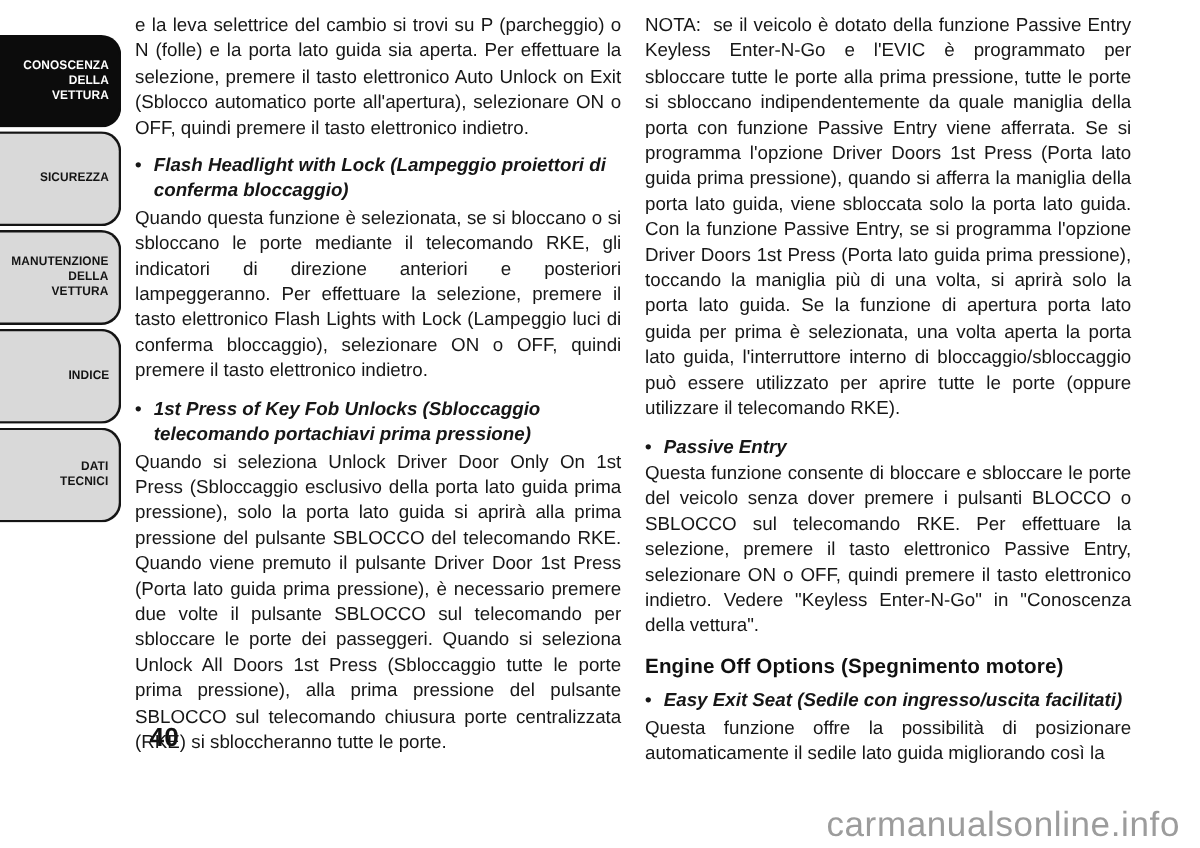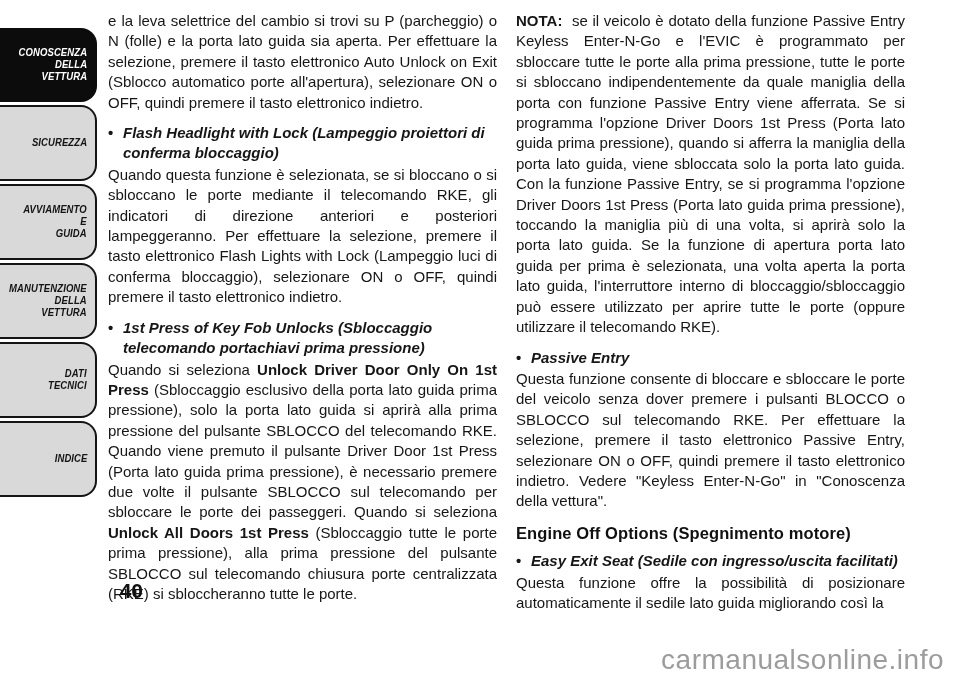--- a/index.html
+++ b/index.html
@@ -7,21 +7,21 @@
     width: 960px; height: 678px;
     position: relative; overflow: hidden;
     background: var(--page-bg, #ffffff);
     font-family: "Liberation Sans", sans-serif;
     color: var(--text, #161616);
   }
 
   
   .sidebar {
     position: absolute; left: 0; top: 28px; width: 97px;
-    display: flex; flex-direction: column; gap: 3px; font-style: italic;
+    display: flex; flex-direction: column; gap: 3px;
   }
   .tab {
     height: 76px; box-sizing: border-box; flex: none;
     background: var(--tab-bg, #d9d9d9);
     border: 2px solid var(--tab-border, #141414); border-left: none;
     border-radius: 0 16px 16px 0;
     display: flex; align-items: center; justify-content: flex-end;
     padding-right: 8px;
   }
   .tab.active {
@@ -48,21 +48,21 @@
     position: absolute; left: 108px; top: 11px; width: 797px;
     display: flex; gap: 19px;
   }
   .col {
     flex: 1; min-width: 0;
     font-size: 15px; line-height: 20.4px;
     text-align: justify;
     color: var(--text, #161616);
   }
   .para { margin: 0 0 10px 0; }
-  .b { font-weight: bold; }
+  .b { font-weight: normal; }
   .bullet { display: flex; margin: 0 0 1px 0; }
   .bullet .dot { flex: none; width: 15px; font-weight: bold; font-style: normal; }
   .bullet .bullet-text { font-weight: bold; font-style: italic; text-align: left; }
   .heading {
     font-size: 16.5px; font-weight: bold; text-align: left;
     margin: 11px 0 8px 0; color: #101010; letter-spacing: 0.1px;
   }
 
   .watermark {
     position: absolute; right: 16px; bottom: 2px;
@@ -76,35 +76,30 @@
 <aside class="sidebar" id="sidebar">
     <div class="tab active">
       <span class="tab-label">CONOSCENZA
 DELLA
 VETTURA</span>
     </div>
     <div class="tab">
       <span class="tab-label">SICUREZZA</span>
     </div>
     <div class="tab">
-      <span class="tab-label">AVVIAMENTO
-E
-GUIDA</span>
-    </div>
-    <div class="tab">
       <span class="tab-label">MANUTENZIONE
 DELLA
 VETTURA</span>
     </div>
     <div class="tab">
+      <span class="tab-label">INDICE</span>
+    </div>
+    <div class="tab">
       <span class="tab-label">DATI
 TECNICI</span>
-    </div>
-    <div class="tab">
-      <span class="tab-label">INDICE</span>
     </div>
   </aside>
 
 <div class="page-number">40</div>
 
 <main class="content">
   <section class="col" id="col-left">
       <p class="para"><span>e la leva selettrice del cambio si trovi su P (parcheggio) o N (folle) e la porta lato guida sia aperta. Per effettuare la selezione, premere il tasto elettronico Auto Unlock on Exit (Sblocco automatico porte all'apertura), selezionare ON o OFF, quindi premere il tasto elettronico indietro.</span></p>
       <div class="bullet">
         <span class="dot">•</span>

